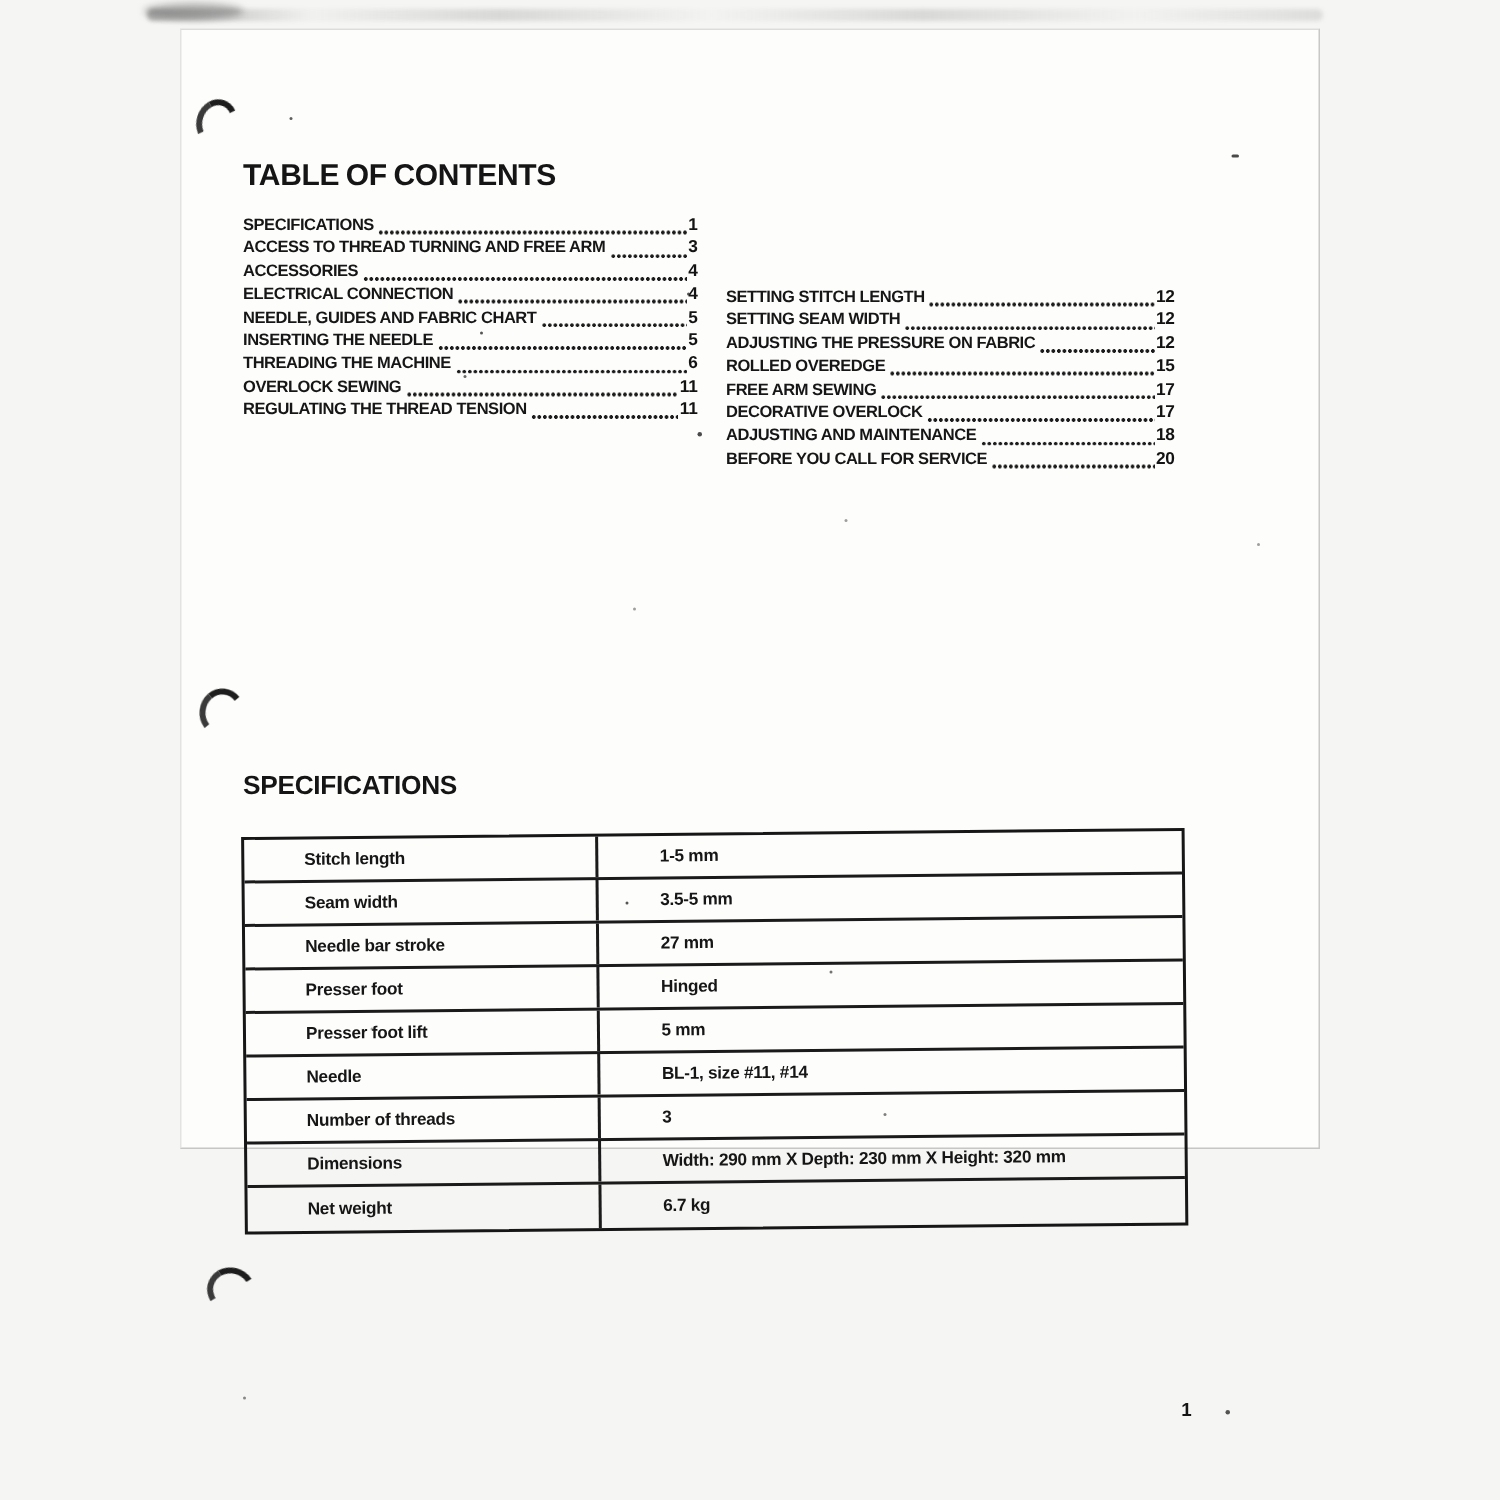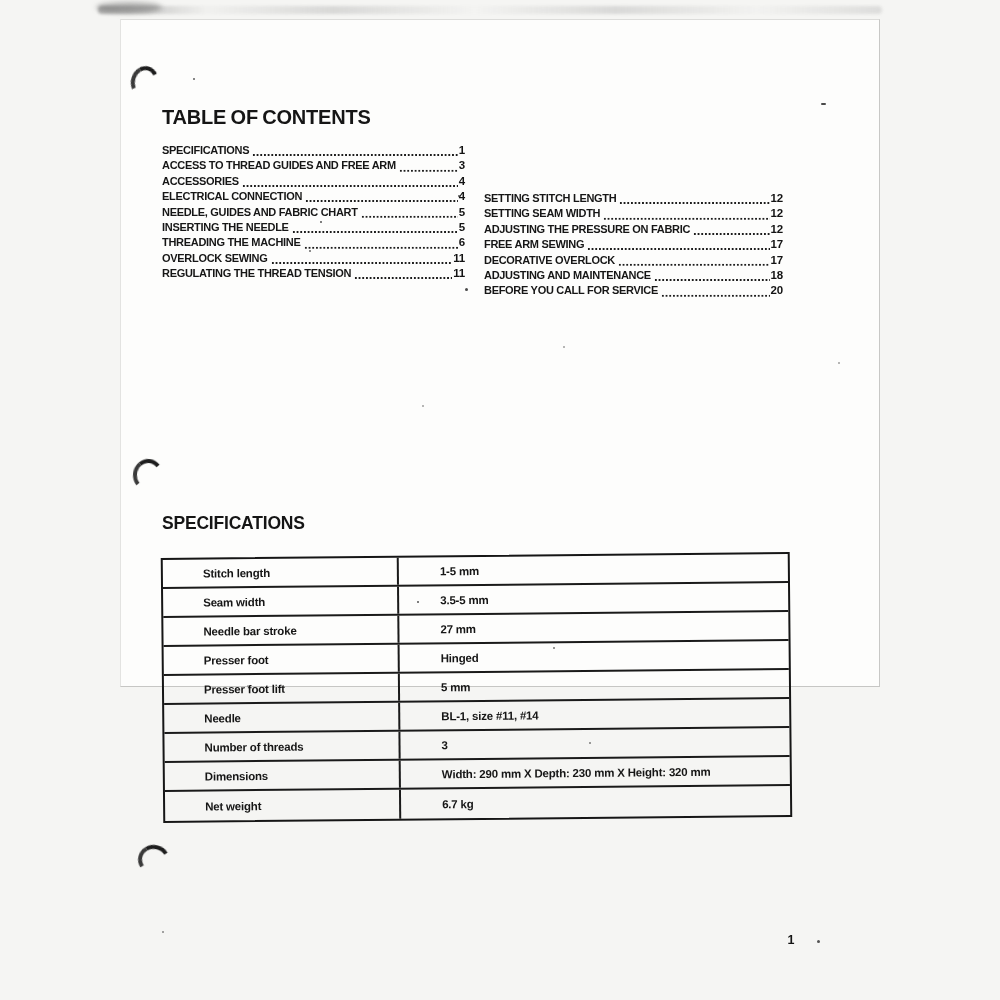--- a/index.html
+++ b/index.html
@@ -7,21 +7,21 @@
   body {
     position:relative;
     background:#f5f5f3;
     font-family:"Liberation Sans", sans-serif;
     color:#1a1a1a;
     overflow:hidden;
   }
 
   
   .paper {
-    position:absolute; left:120px; top:19px; width:760px; height:668px;
+    position:absolute; left:120px; top:19px; width:760px; height:747px;
     background:#fdfdfc;
     border-left:1px solid #e3e3e1;
     border-right:1px solid #c8c8c6;
     border-bottom:1px solid #c6c6c4;
     border-top:1px solid #dcdcda;
   }
 
   
   .smudge-band {
     position:absolute; left:98px; top:6px; width:784px; height:8px;
@@ -113,21 +113,21 @@
 
   <div class="toc-heading">TABLE OF CONTENTS</div>
 
   <div class="toc-col left">
     <div class="toc-row">
         <span class="toc-title">SPECIFICATIONS</span>
         <span class="leader"></span>
         <span class="toc-page">1</span>
       </div>
     <div class="toc-row">
-        <span class="toc-title">ACCESS TO THREAD GUIDES AND FREE ARM</span>
+        <span class="toc-title">ACCESS TO THREAD TURNING AND FREE ARM</span>
         <span class="leader"></span>
         <span class="toc-page">3</span>
       </div>
     <div class="toc-row">
         <span class="toc-title">ACCESSORIES</span>
         <span class="leader"></span>
         <span class="toc-page">4</span>
       </div>
     <div class="toc-row">
         <span class="toc-title">ELECTRICAL CONNECTION</span>
@@ -169,20 +169,25 @@
       </div>
     <div class="toc-row">
         <span class="toc-title">SETTING SEAM WIDTH</span>
         <span class="leader"></span>
         <span class="toc-page">12</span>
       </div>
     <div class="toc-row">
         <span class="toc-title">ADJUSTING THE PRESSURE ON FABRIC</span>
         <span class="leader"></span>
         <span class="toc-page">12</span>
+      </div>
+    <div class="toc-row">
+        <span class="toc-title">ROLLED OVEREDGE</span>
+        <span class="leader"></span>
+        <span class="toc-page">15</span>
       </div>
     <div class="toc-row">
         <span class="toc-title">FREE ARM SEWING</span>
         <span class="leader"></span>
         <span class="toc-page">17</span>
       </div>
     <div class="toc-row">
         <span class="toc-title">DECORATIVE OVERLOCK</span>
         <span class="leader"></span>
         <span class="toc-page">17</span>

